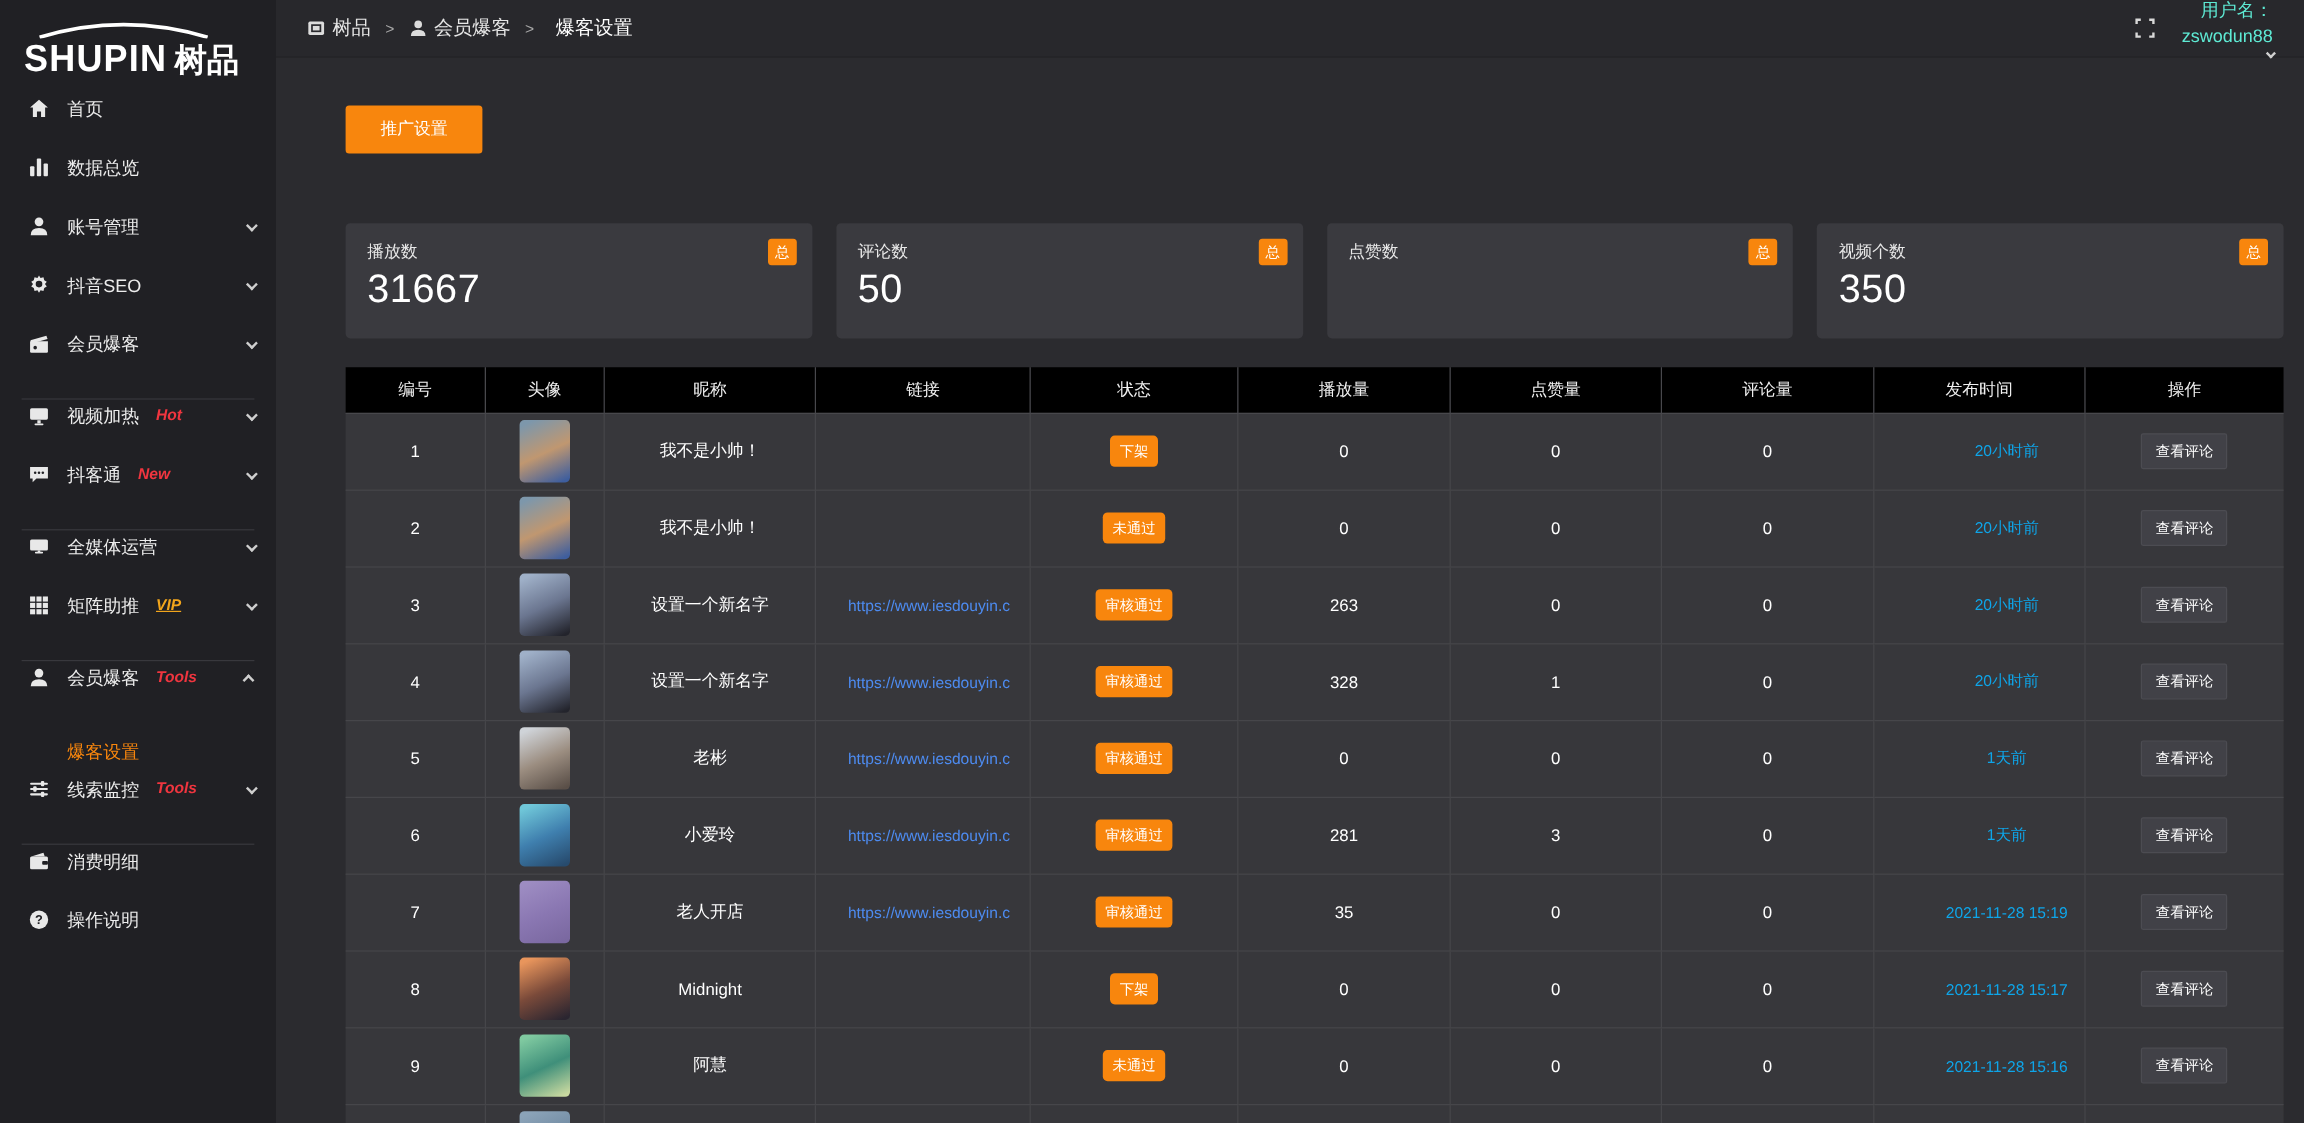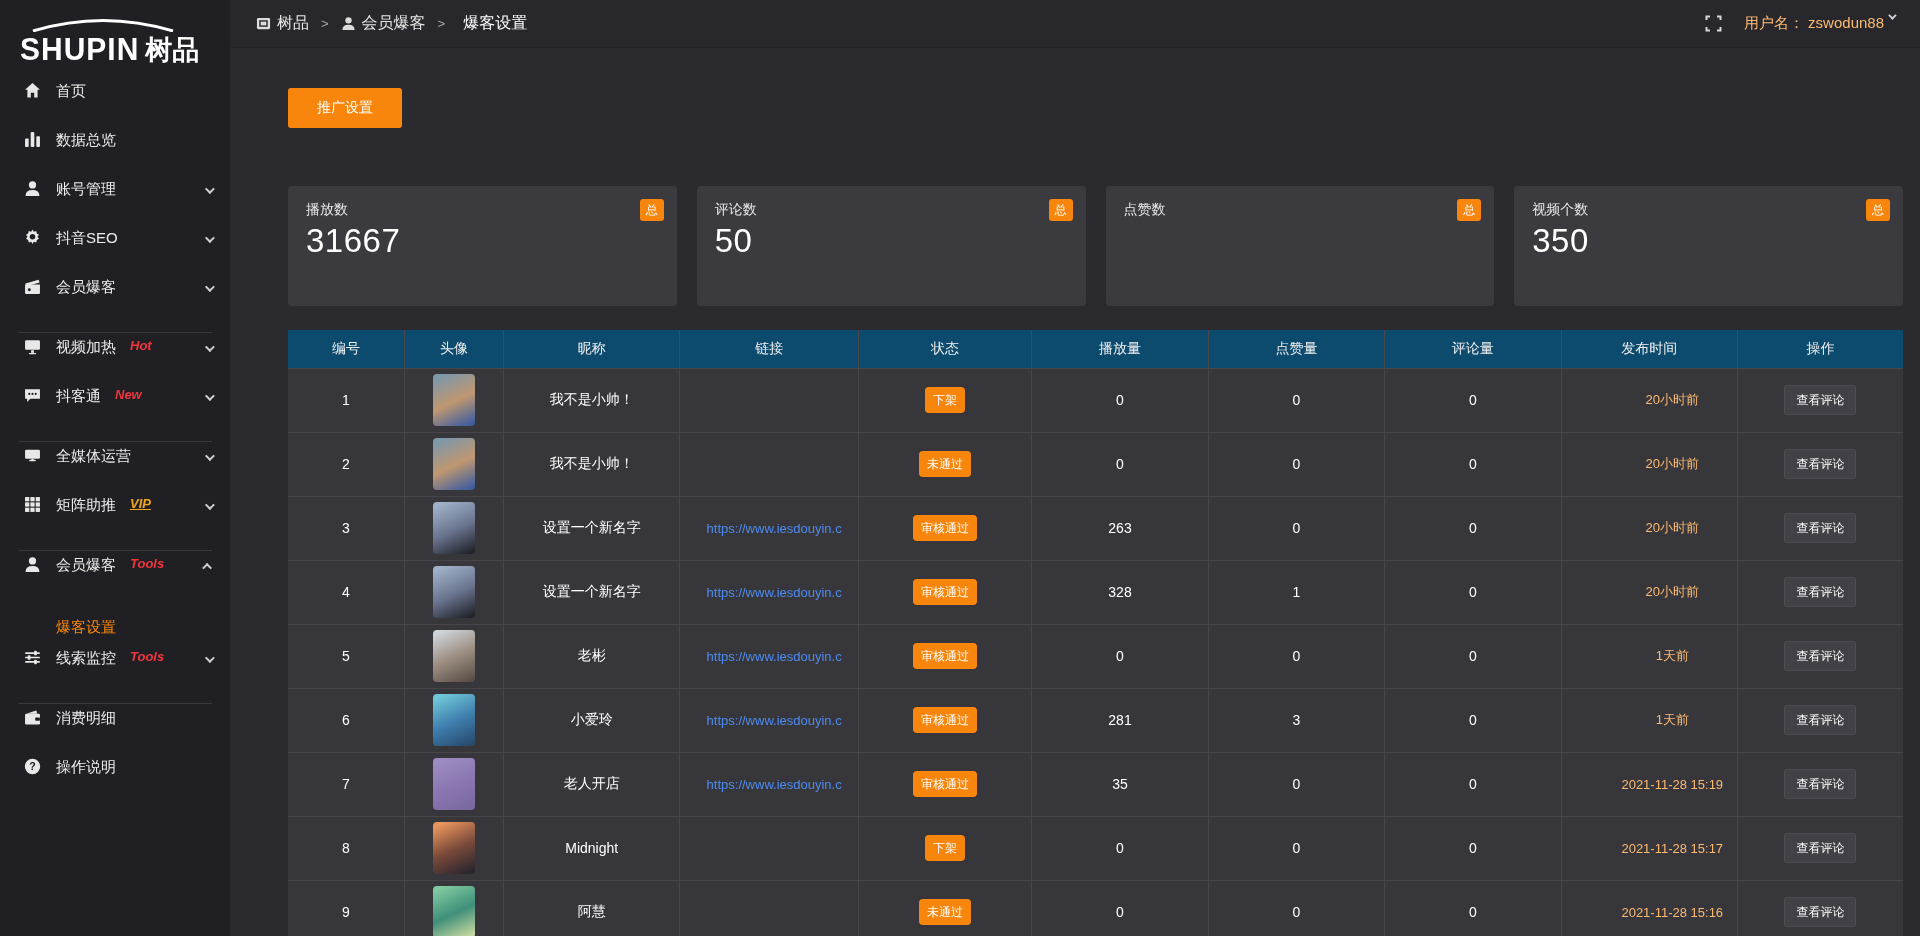--- a/index.html
+++ b/index.html
@@ -33,52 +33,52 @@
   .main { flex:1; display:flex; flex-direction:column; height:100%; overflow:hidden; }
   .topbar { height:48px; min-height:48px; background:#28282c; display:flex; align-items:center; padding:0 26px 0 26px; border-bottom:1px solid #232327; }
   .crumbs { display:flex; align-items:center; gap:10px; font-size:16px; color:#e6e6e6; }
   .crumb { display:flex; align-items:center; gap:6px; cursor:pointer; }
   .crumb svg { width:15px; height:15px; fill:#dcdcdc; }
   .crumb-sep { color:#aaა; color:#a8a8a8; font-size:13px; padding:0 2px; }
   .crumb-last { color:#ffffff; margin-left:6px; }
   .topbar-right { margin-left:auto; display:flex; align-items:center; gap:22px; }
   .fs-icon { width:17px; height:17px; cursor:pointer; }
   .fs-icon svg { width:17px; height:17px; stroke:#d8d8d8; fill:none; stroke-width:2; }
-  .user-box { display:flex; align-items:flex-start; gap:4px; font-size:15px; color:#fdba74; cursor:pointer; }
+  .user-box { display:flex; align-items:flex-end; gap:4px; font-size:15px; color:#5eead4; cursor:pointer;flex-direction:column; }
   .user-box .chev { width:6px; height:6px; border-color:#d0d0d0; }
 
   
   .content { flex:1; padding:0 17px 0 58px; overflow:hidden; }
   .promo-btn { margin-top:40px; display:inline-block; background:#f8860d; color:#fff; font-size:14px;
                padding:11px 29px; border-radius:3px; border:none; cursor:pointer; }
 
   .cards { display:flex; gap:20px; margin-top:58px; }
-  .card { position:relative; flex:1; height:120px; background:#3a3a3f; border-radius:4px; padding:15px 18px; }
+  .card { position:relative; flex:1; height:96px; background:#3a3a3f; border-radius:4px; padding:15px 18px; }
   .card-label { font-size:14px; color:#e8e8e8; }
   .card-value { font-size:33px; color:#ffffff; margin-top:3px; letter-spacing:0.5px; }
   .card-badge { position:absolute; top:13px; right:13px; background:#f8860d; color:#fff; font-size:12px;
                 padding:5px 6px; border-radius:3px; line-height:1; }
 
   
   .tbl-wrap { margin-top:24px; }
   table { width:100%; border-collapse:collapse; table-layout:fixed; background:#37373b; }
   col.c-id{width:116px} col.c-ava{width:99px} col.c-nick{width:176px} col.c-link{width:178px}
   col.c-status{width:173px} col.c-plays{width:176px} col.c-likes{width:176px}
   col.c-cmts{width:176px} col.c-time{width:176px} col.c-act{width:165px}
-  thead th { background:#0c4a6e; height:38px; font-size:14px; font-weight:normal; color:#f0f0f0;
+  thead th { background:#000000; height:38px; font-size:14px; font-weight:normal; color:#f0f0f0;
              border-right:1px solid #48484c; border-bottom:1px solid #48484c; }
   thead th:last-child { border-right:none; }
   tbody td { height:64px; text-align:center; vertical-align:middle; font-size:14px; color:#fff;
              border-right:1px solid #46464a; border-bottom:1px solid #46464a; overflow:hidden; white-space:nowrap; }
   tbody td:last-child { border-right:none; }
   .avatar { width:42px; height:52px; border-radius:4px; margin:0 auto; }
   .link-cell { font-size:13px; color:#4d8bf0; text-align:center; padding-left:10px; cursor:pointer; }
   .status-btn { display:inline-block; background:#f8860d; color:#fff; font-size:12px; padding:7px 8px;
                 border-radius:4px; border:none; cursor:pointer; line-height:1; }
-  .time-cell { font-size:13px; color:#fdba74;padding-left:46px; }
+  .time-cell { font-size:13px; color:#0ea5e9;padding-left:46px; }
   .act-btn { display:inline-block; background:#414147; color:#fff; font-size:12px; padding:8px 11px;
              border-radius:2px; border:1px solid #4c4c52; cursor:pointer; line-height:1; }
 </style>
 </head>
 <body>
 
 <div class="app">
 
   <aside class="sidebar">
     <div class="logo">

